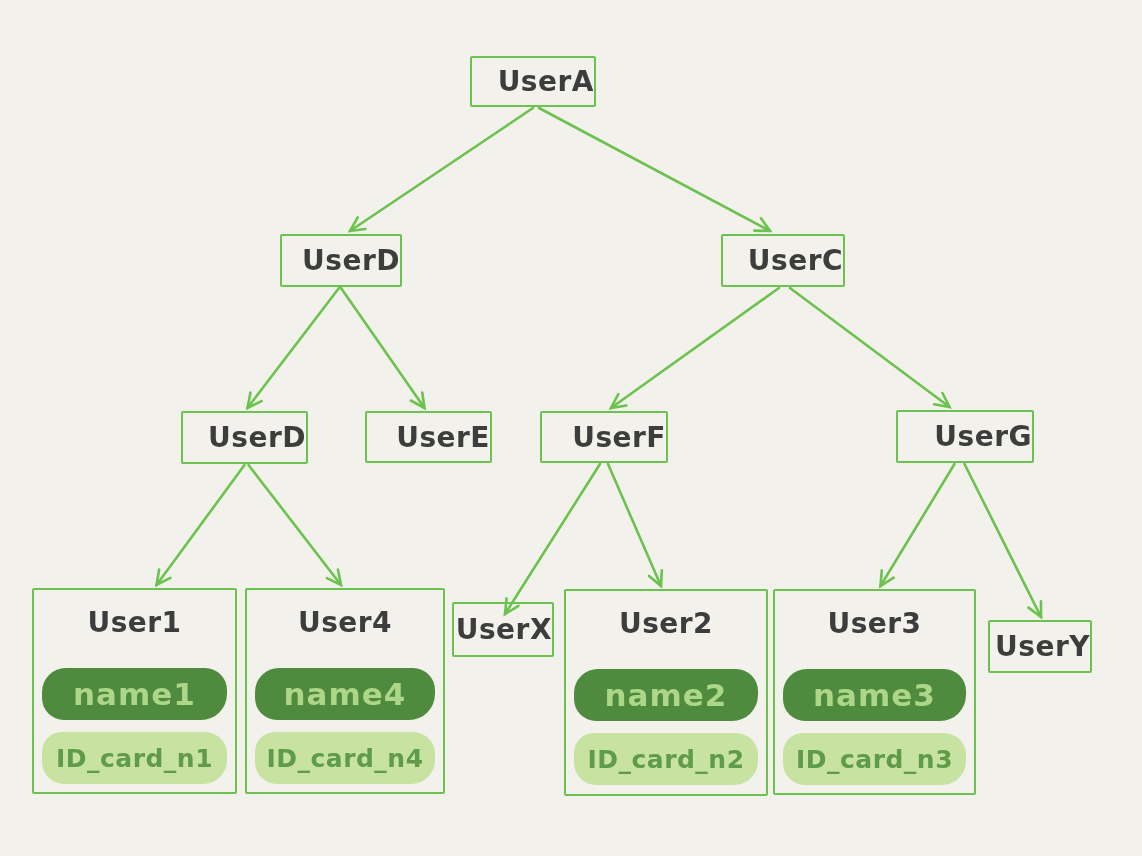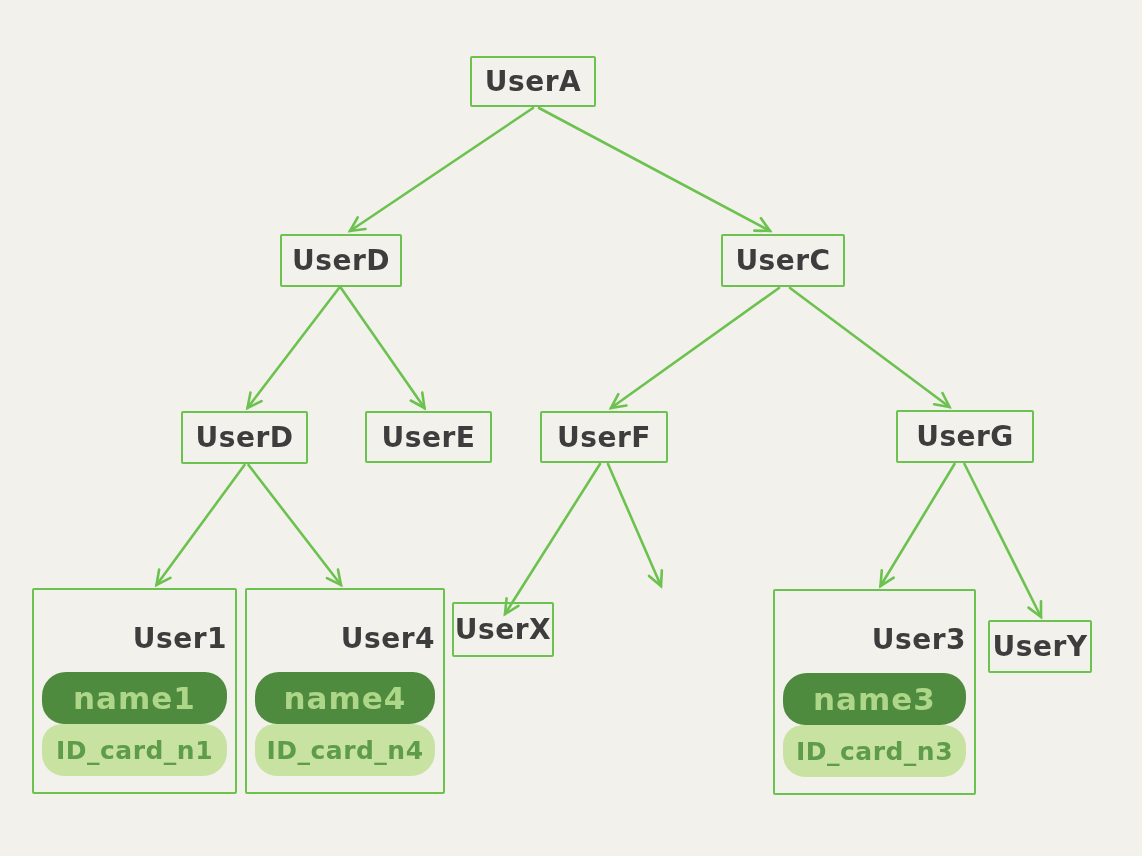--- a/index.html
+++ b/index.html
@@ -33,36 +33,35 @@
     stroke-width: 2.6;
     stroke-linecap: round;
     fill: none;
   }
   .node {
     position: absolute;
     border: 2.5px solid var(--green);
     border-radius: 2px;
     display: flex;
     align-items: center;
-    justify-content: center;
+    justify-content: flex-end;
     color: var(--text);
     background: transparent;
   }
   .node-label {
     font-size: 28px;
     font-weight: 600;
     letter-spacing: 0.5px;
     white-space: nowrap;
   }
   .node.card {
     flex-direction: column;
     justify-content: flex-start;
-    padding: 18px 8px 8px 8px;
-    gap: 4px;
-    align-items: flex-end;
+    padding: 2px 8px 8px 8px;
+    gap: 16px;
   }
   .card-title {
     height: 60px;
     display: flex;
     align-items: center;
     justify-content: center;
     font-size: 28px;
     font-weight: 600;
     letter-spacing: 0.5px;
   }
@@ -145,20 +144,25 @@
       <div class="pill light">ID_card_n1</div>
     </div>
     <div class="node card" style="left: 245px; top: 588px; width: 200px; height: 206px;">
       <div class="card-title">User4</div>
       <div class="pill dark">name4</div>
       <div class="pill light">ID_card_n4</div>
     </div>
     <div class="node" style="left: 452px; top: 602px; width: 102px; height: 55px;">
       <span class="node-label">UserX</span>
     </div>
+    <div class="node card" style="left: 564px; top: 589px; width: 204px; height: 207px;">
+      <div class="card-title">User2</div>
+      <div class="pill dark">name2</div>
+      <div class="pill light">ID_card_n2</div>
+    </div>
     <div class="node card" style="left: 773px; top: 589px; width: 203px; height: 206px;">
       <div class="card-title">User3</div>
       <div class="pill dark">name3</div>
       <div class="pill light">ID_card_n3</div>
     </div>
     <div class="node" style="left: 988px; top: 620px; width: 104px; height: 53px;">
       <span class="node-label">UserY</span>
     </div>
   </div>
 

